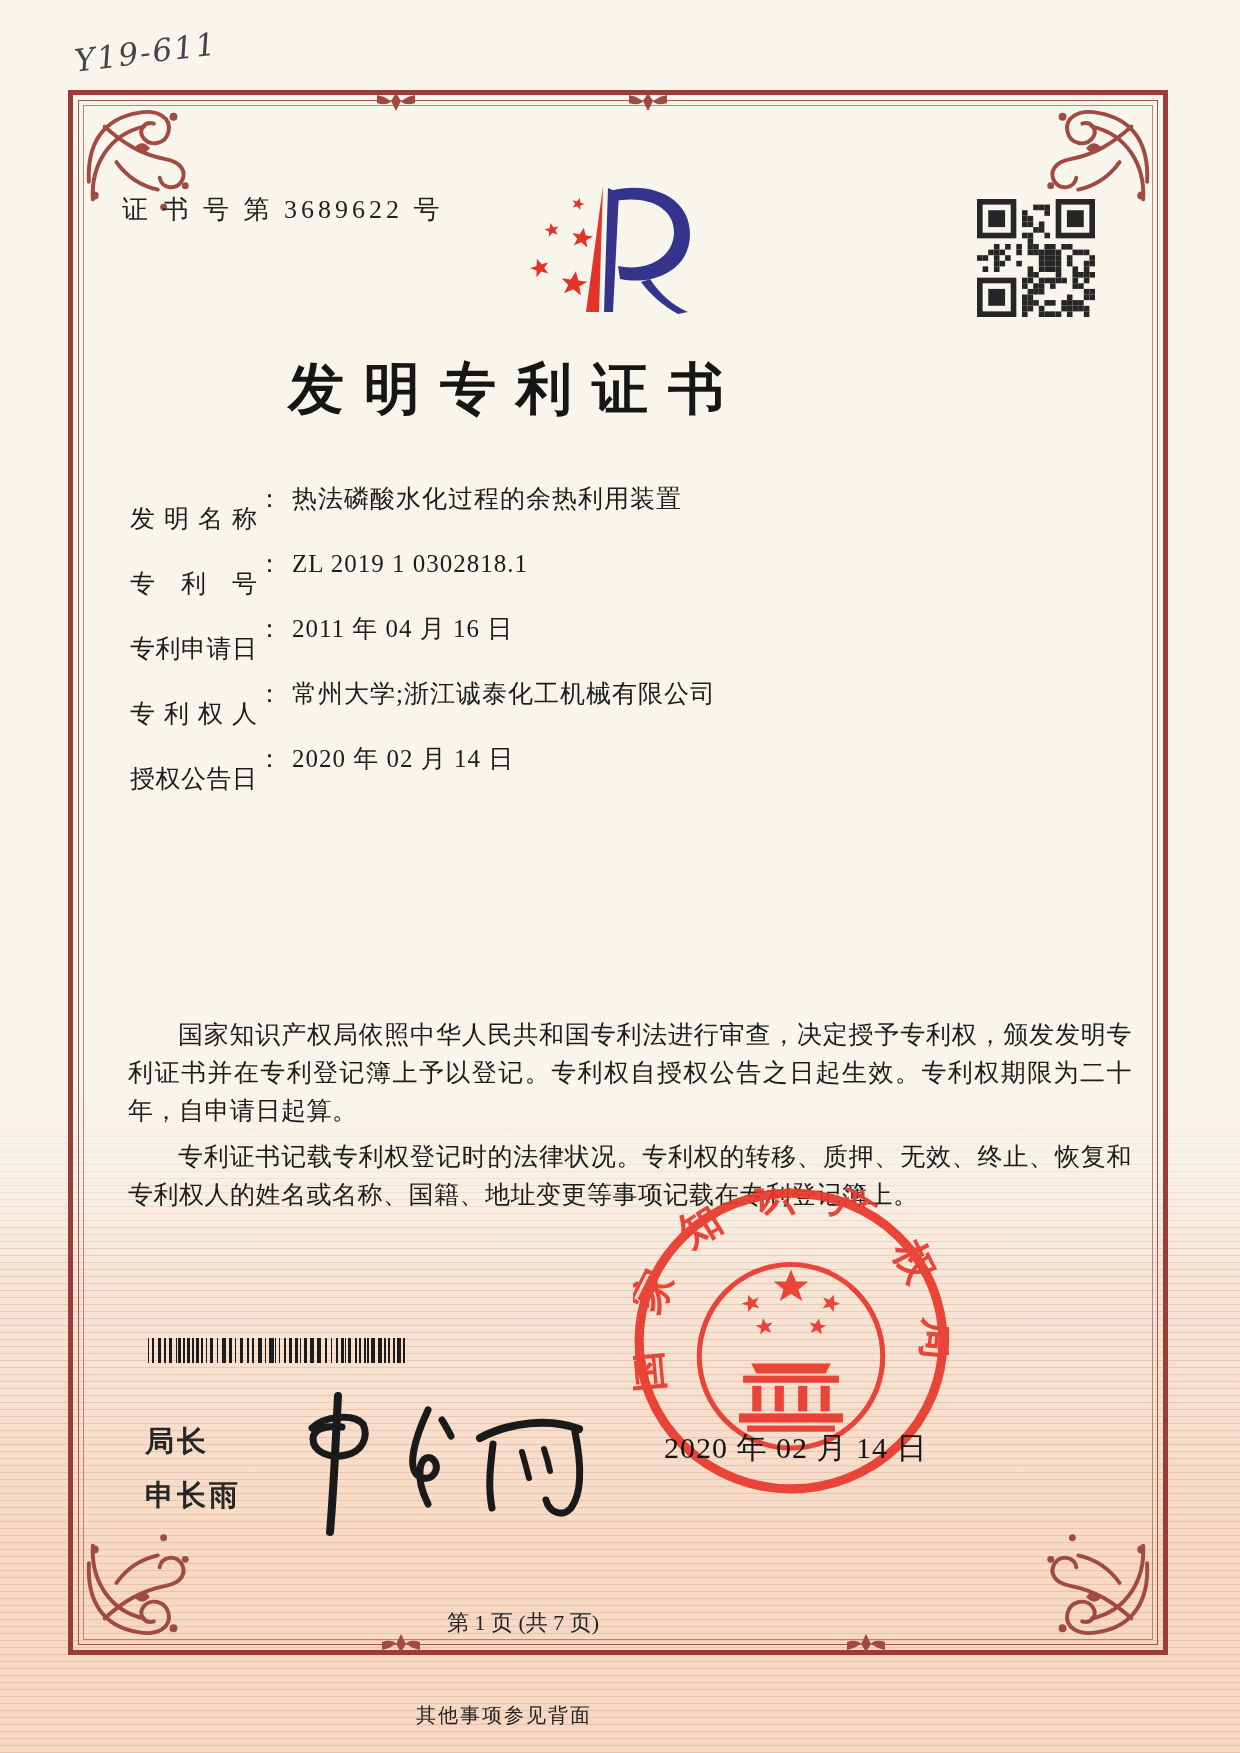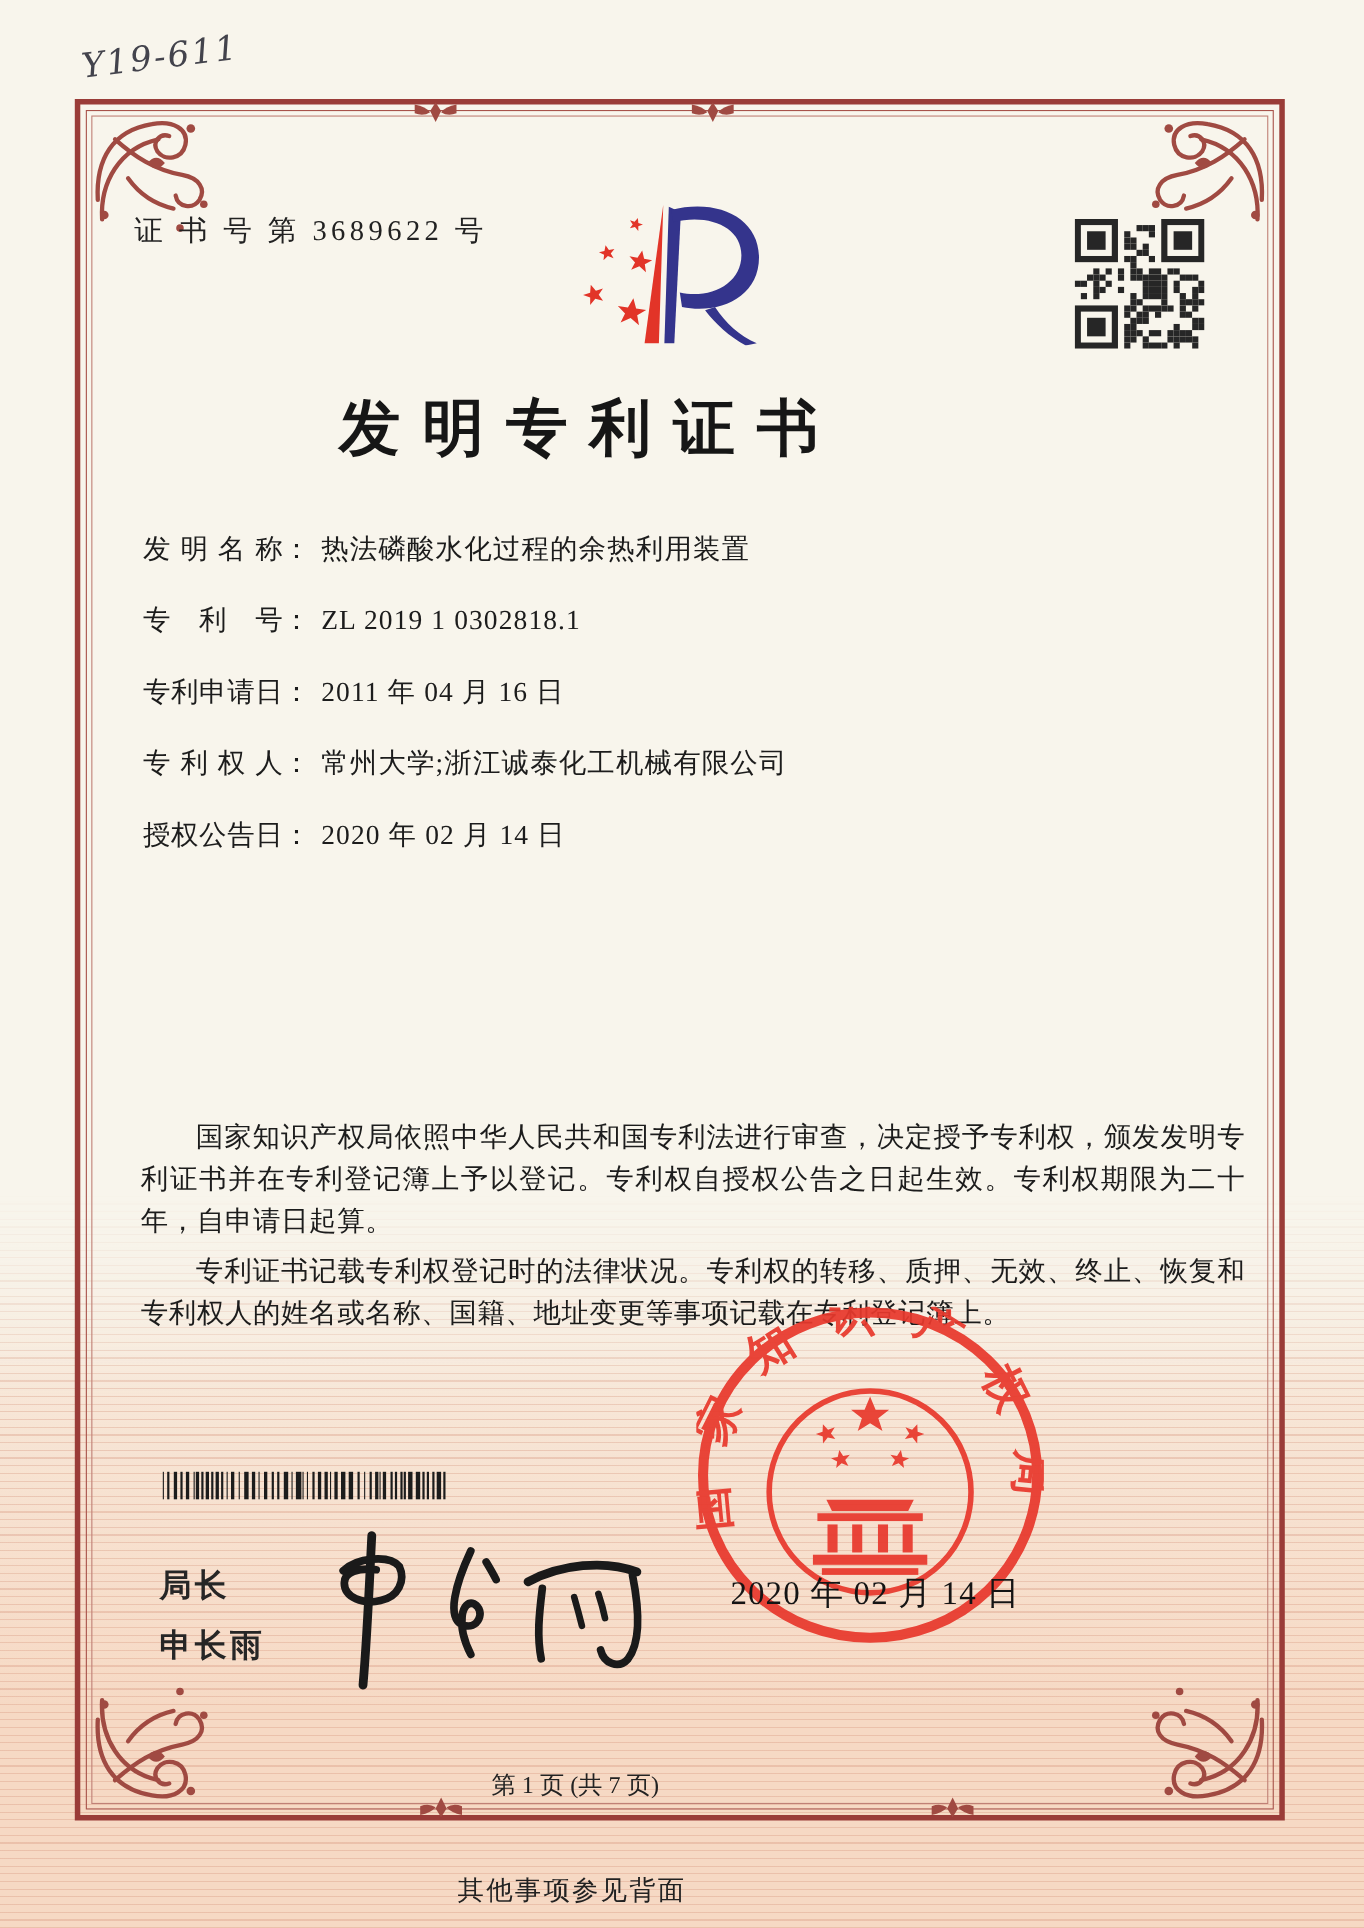--- a/index.html
+++ b/index.html
@@ -48,30 +48,30 @@
     font-size:31px;color:#43434c;transform:rotate(-7deg);letter-spacing:2px;
   }
   .cert-no{
     position:absolute;left:122px;top:192px;
     font-size:26px;letter-spacing:4px;color:#222;
   }
   .logo{position:absolute;left:500px;top:182px;width:212px;height:132px;}
   .qr{position:absolute;left:977px;top:199px;width:118px;height:118px;}
 
   .title{
-    position:absolute;left:308px;top:352px;
+    position:absolute;left:288px;top:352px;
     font-size:56px;font-weight:bold;letter-spacing:20px;color:#161616;
     white-space:nowrap;
   }
 
   .fields{position:absolute;left:130px;top:482px;width:1000px;}
   .frow{position:relative;height:65px;font-size:25px;white-space:nowrap;}
   .flabel{
     display:inline-block;width:127px;vertical-align:top;
-    text-align:justify;text-align-last:justify;
+    text-align:justify;text-align-last:justify;margin-top:20px;
   }
   .fcolon{display:inline-block;}
   .fvalue{display:inline-block;margin-left:10px;letter-spacing:1px;}
   .fpair2{position:absolute;left:550px;top:0;}
 
   .body-text{
     position:absolute;left:128px;top:1016px;width:1004px;
     font-size:25px;line-height:1.52;text-align:justify;letter-spacing:.5px;
   }
   .body-text p{margin:0 0 8px 0;text-indent:2em;}
@@ -91,21 +91,21 @@
   .seal-date{
     position:absolute;left:664px;top:1428px;
     font-size:30px;color:#141414;letter-spacing:1px;z-index:5;white-space:nowrap;
   }
   .page-indicator{
     position:absolute;left:428px;top:1608px;width:190px;text-align:center;
     font-size:22px;color:#222;
   }
   .footer-note{
     position:absolute;left:416px;top:1702px;
-    font-size:24px;letter-spacing:2px;color:#222;
+    font-size:20px;letter-spacing:2px;color:#222;
   }
 </style>
 </head>
 <body>
 
 <div class="bottom-tint"></div>
 
 <div class="frame">
   <div class="frame-inner">
     <div class="frame-inner2"></div>

